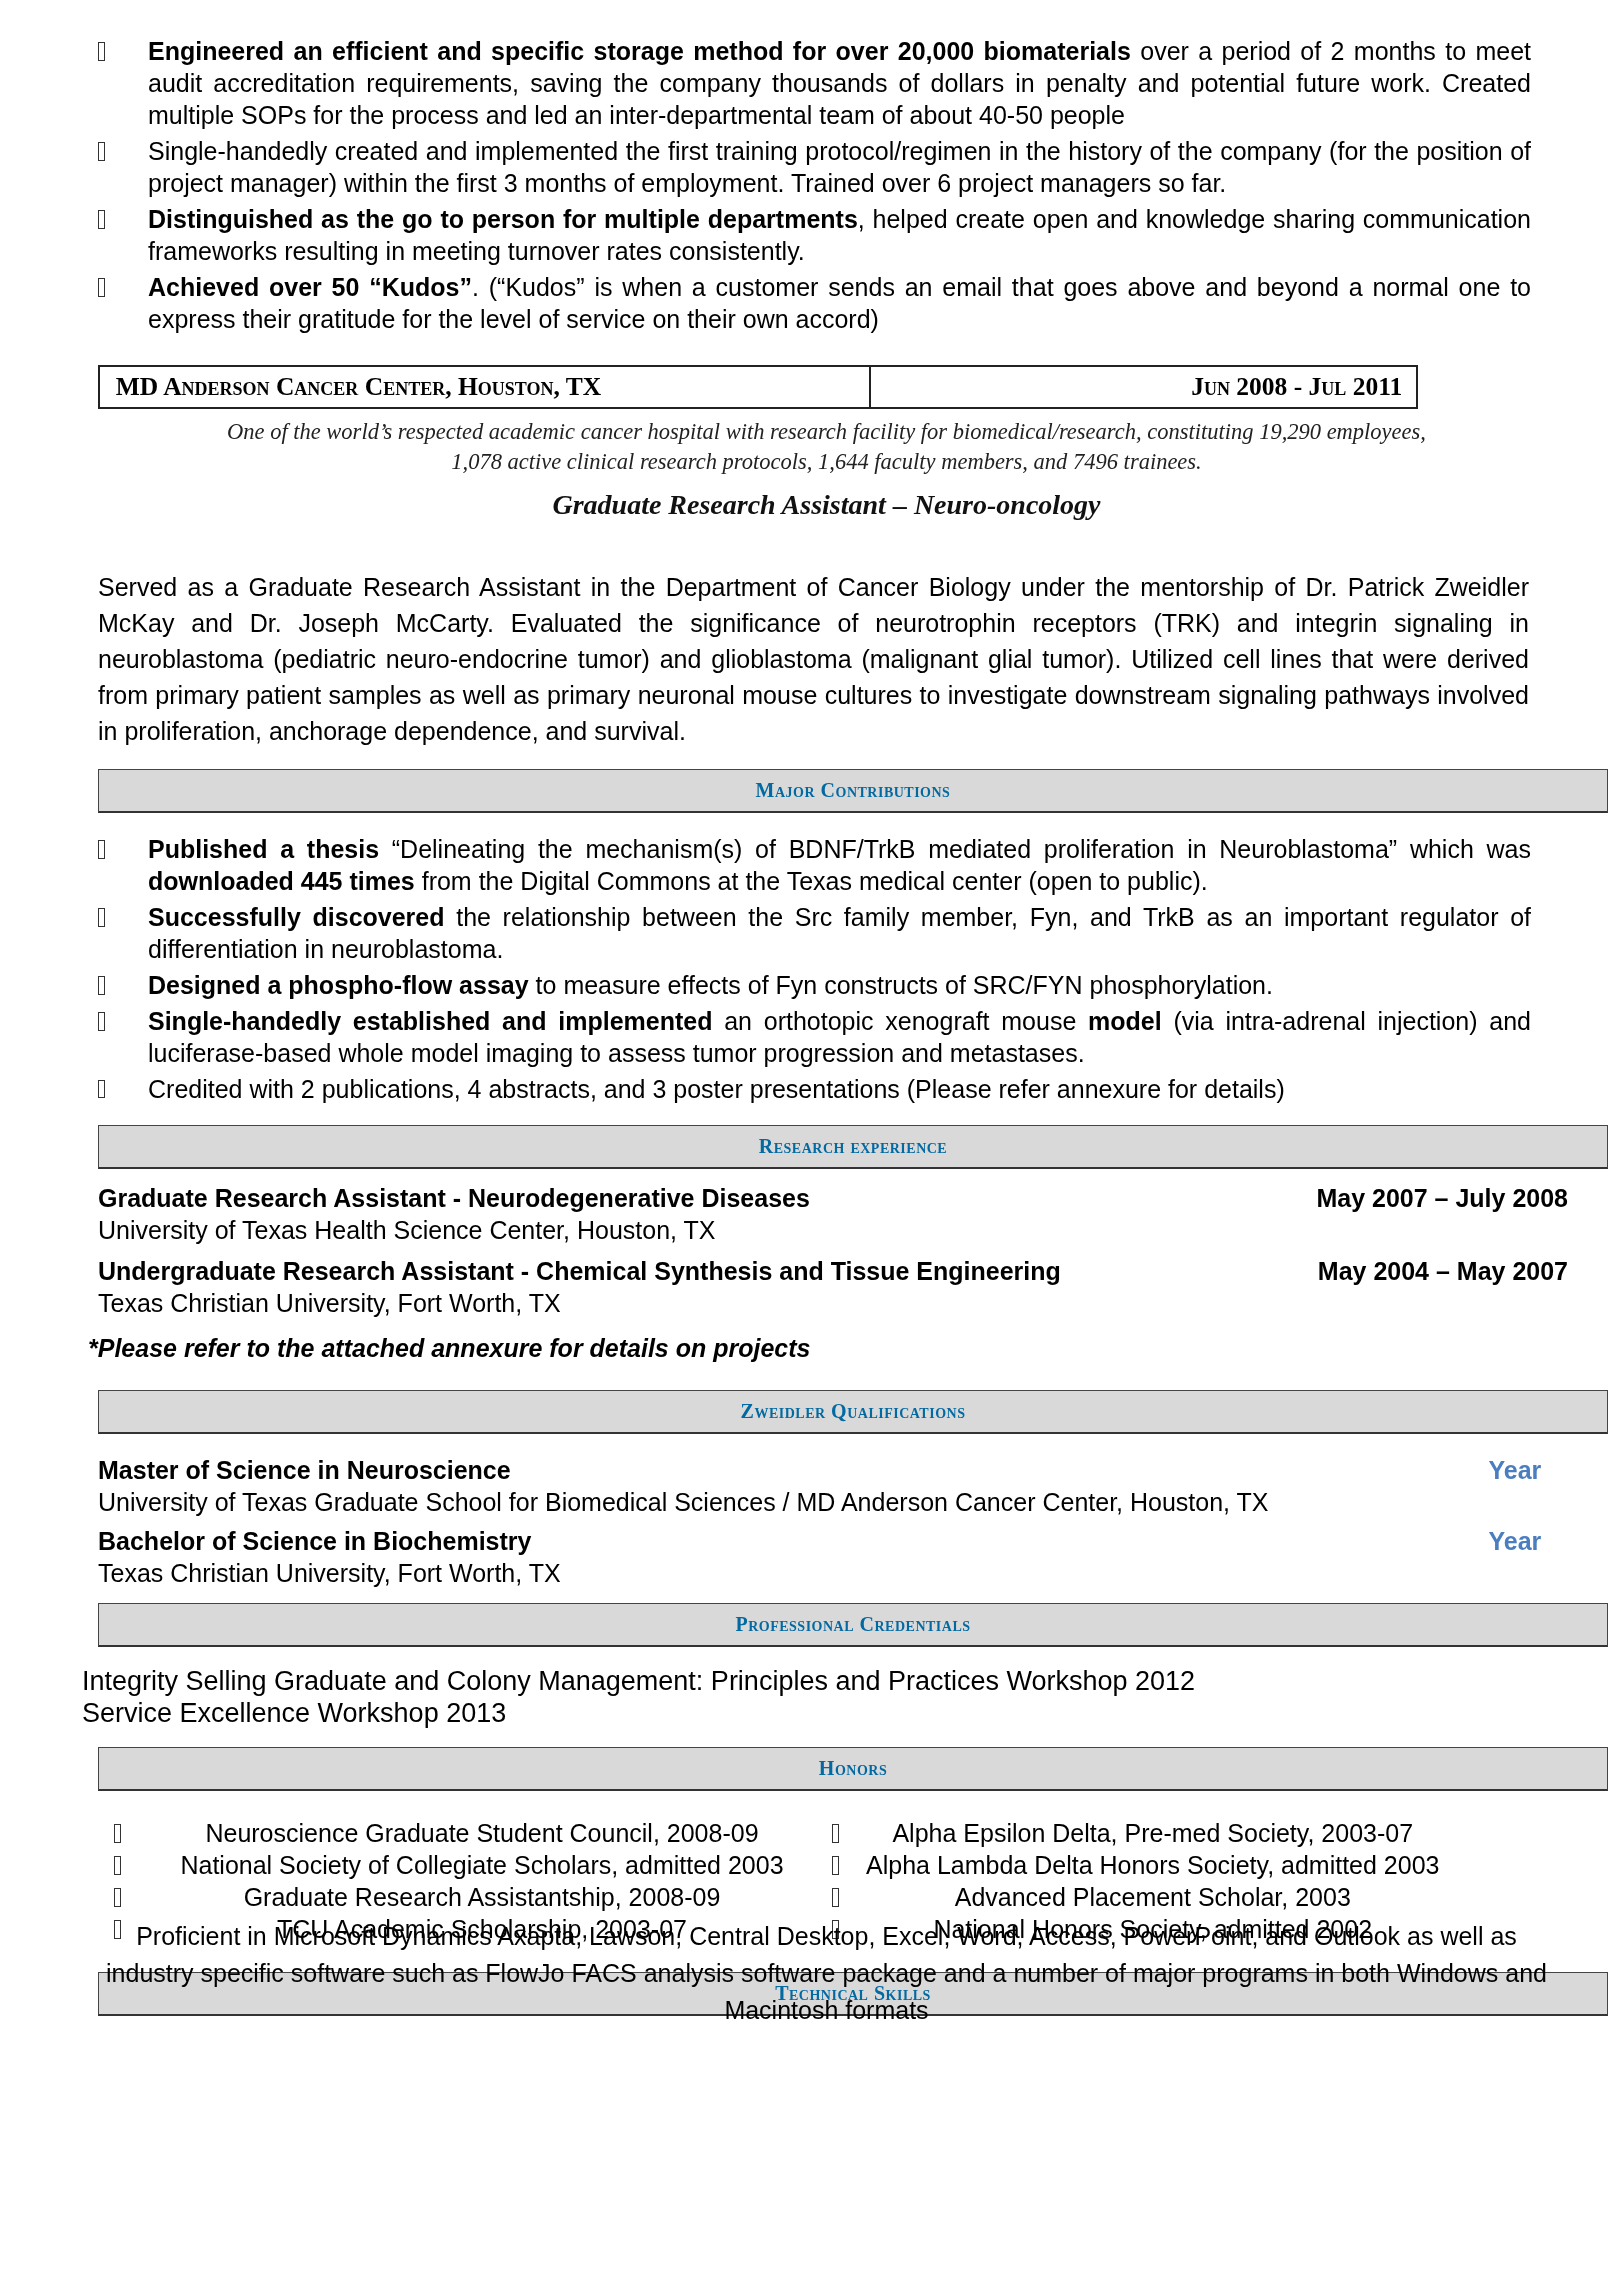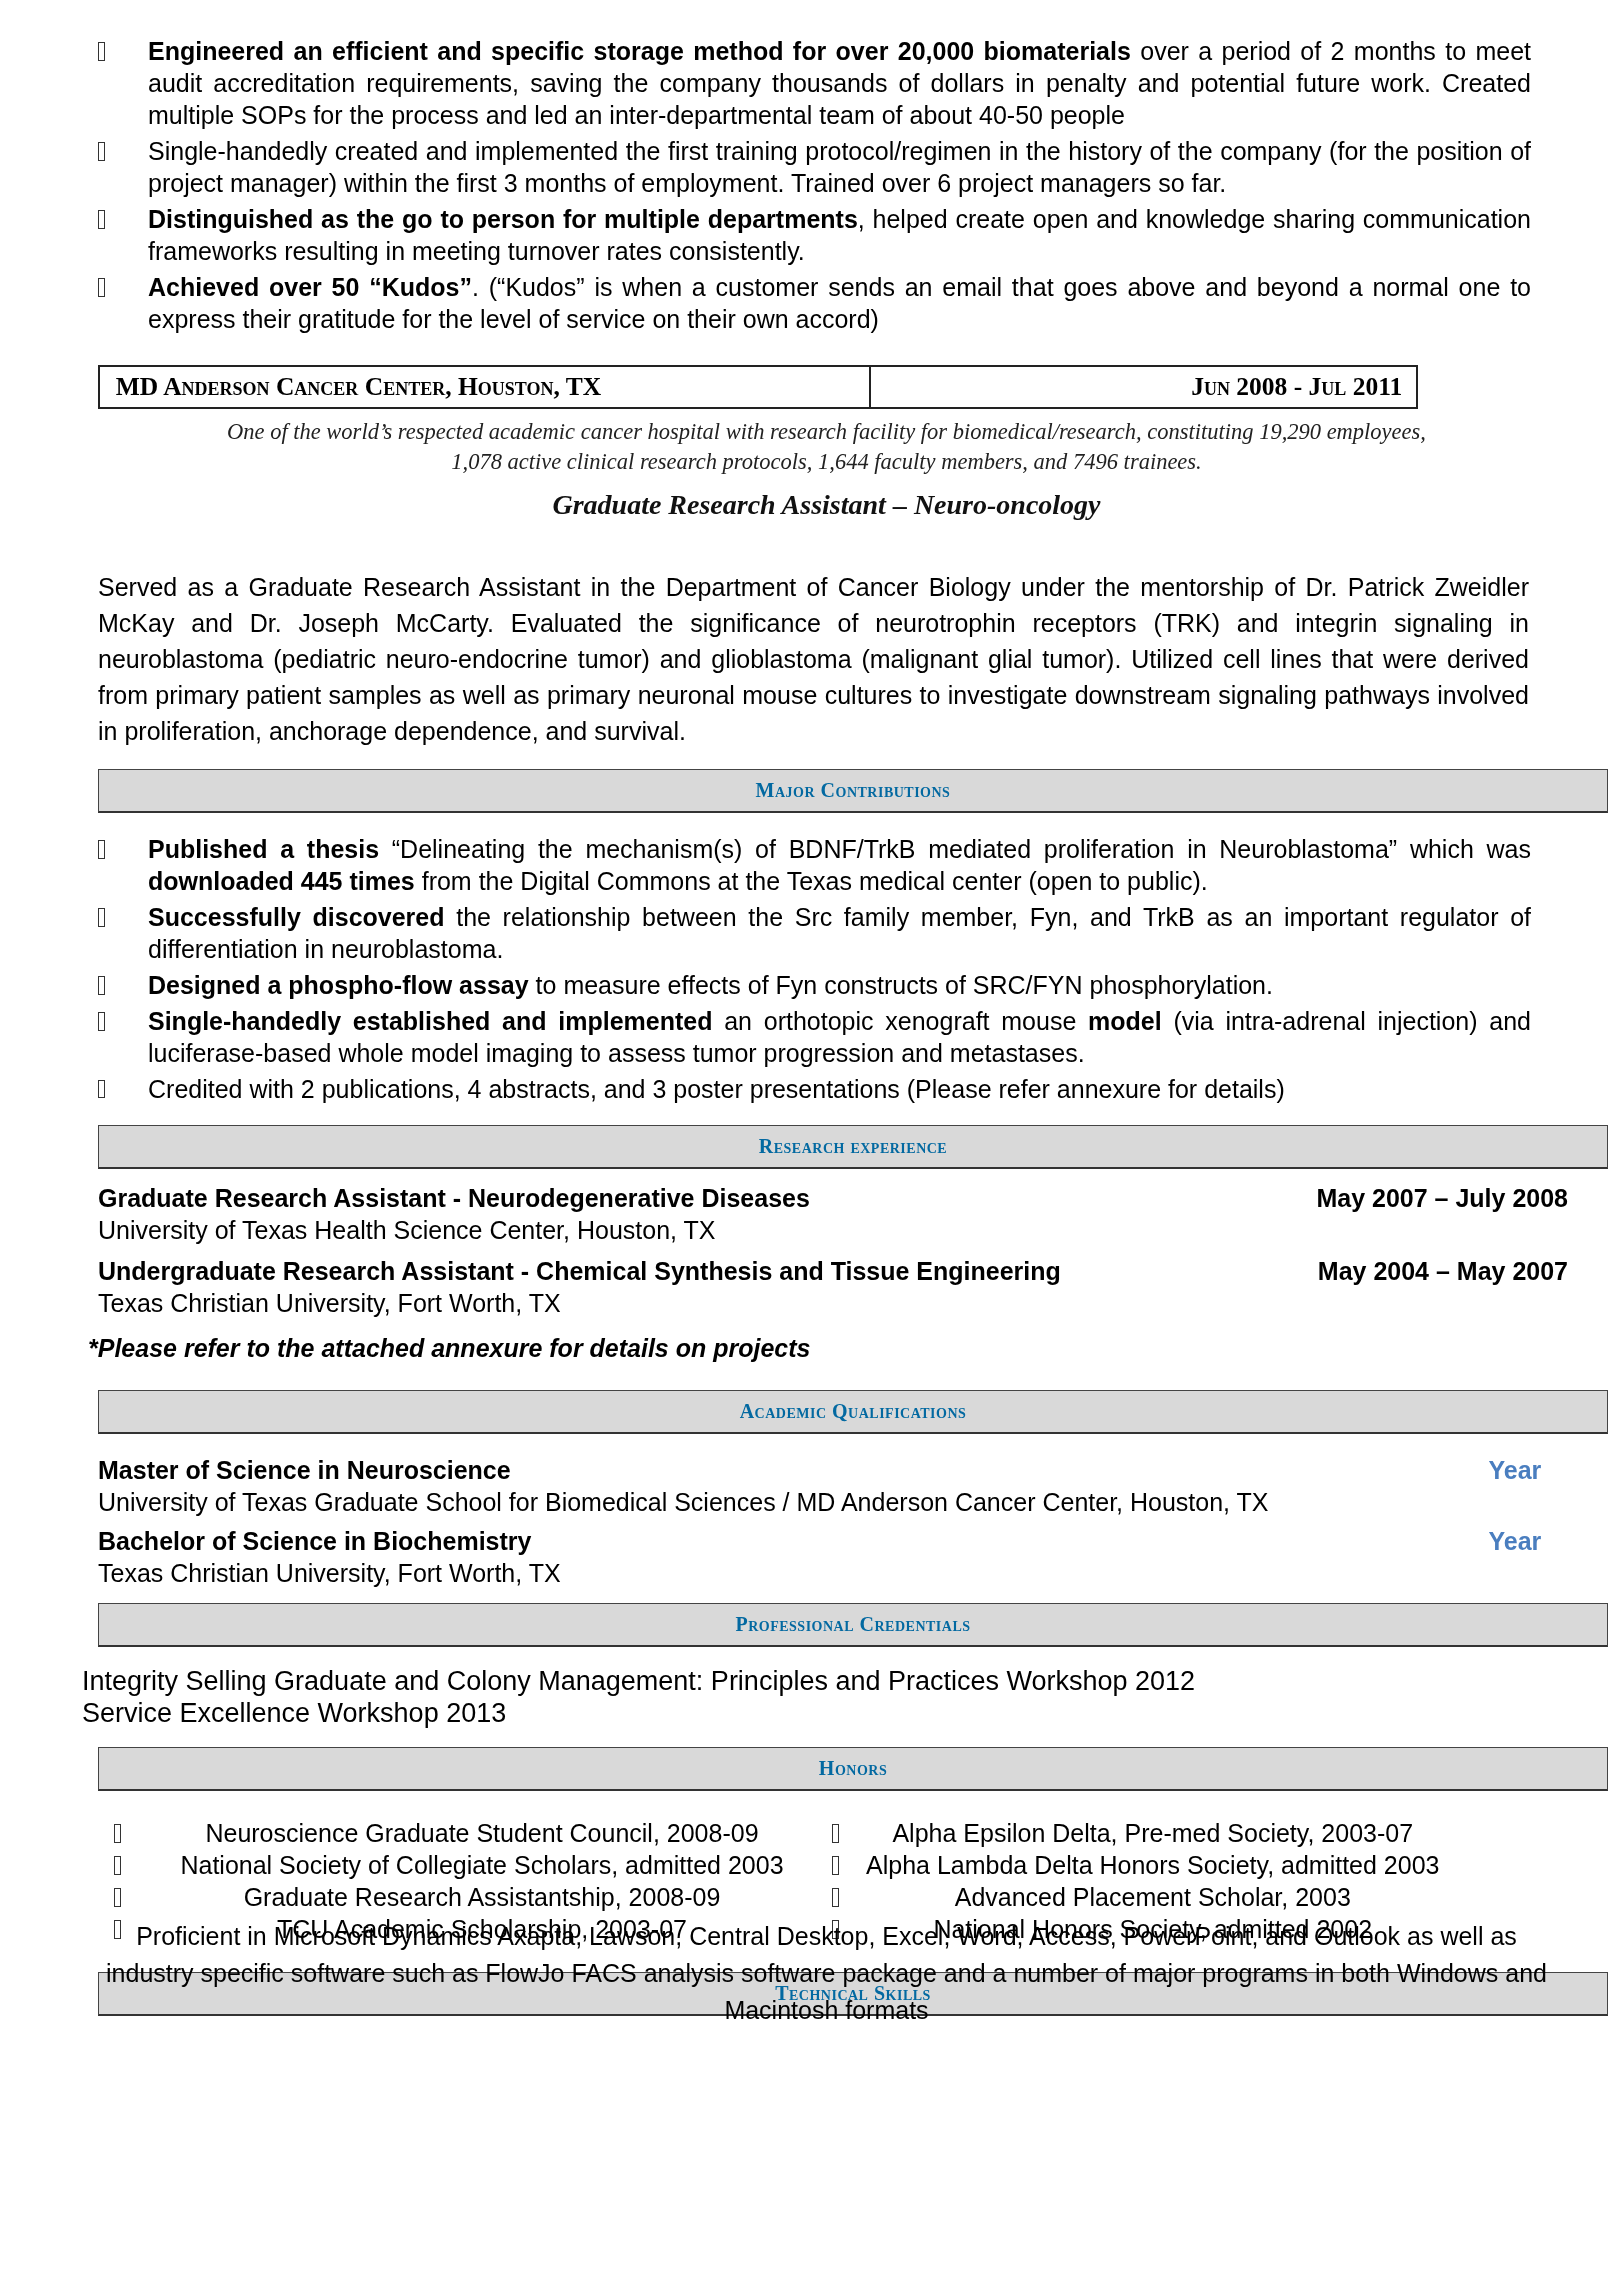--- a/index.html
+++ b/index.html
@@ -92,21 +92,21 @@
     <div>University of Texas Health Science Center, Houston, TX</div>
     <div class="date">May 2007 – July 2008</div>
   </div>
   <div class="entry" style="top:1255px;">
     <div class="title">Undergraduate Research Assistant - Chemical Synthesis and Tissue Engineering</div>
     <div>Texas Christian University, Fort Worth, TX</div>
     <div class="date">May 2004 – May 2007</div>
   </div>
   <div class="note" style="top:1334px;">*Please refer to the attached annexure for details on projects</div>
 
-  <div class="shead" style="top:1390px;">Academic Qualifications</div>
+  <div class="shead" style="top:1390px;">Zweidler Qualifications</div>
   <div class="entry" style="top:1454px; width:1457px;">
     <div class="title">Master of Science in Neuroscience</div>
     <div>University of Texas Graduate School for Biomedical Sciences / MD Anderson Cancer Center, Houston, TX</div>
     <div class="year">Year</div>
   </div>
   <div class="entry" style="top:1525px; width:1457px;">
     <div class="title">Bachelor of Science in Biochemistry</div>
     <div>Texas Christian University, Fort Worth, TX</div>
     <div class="year">Year</div>
   </div>

